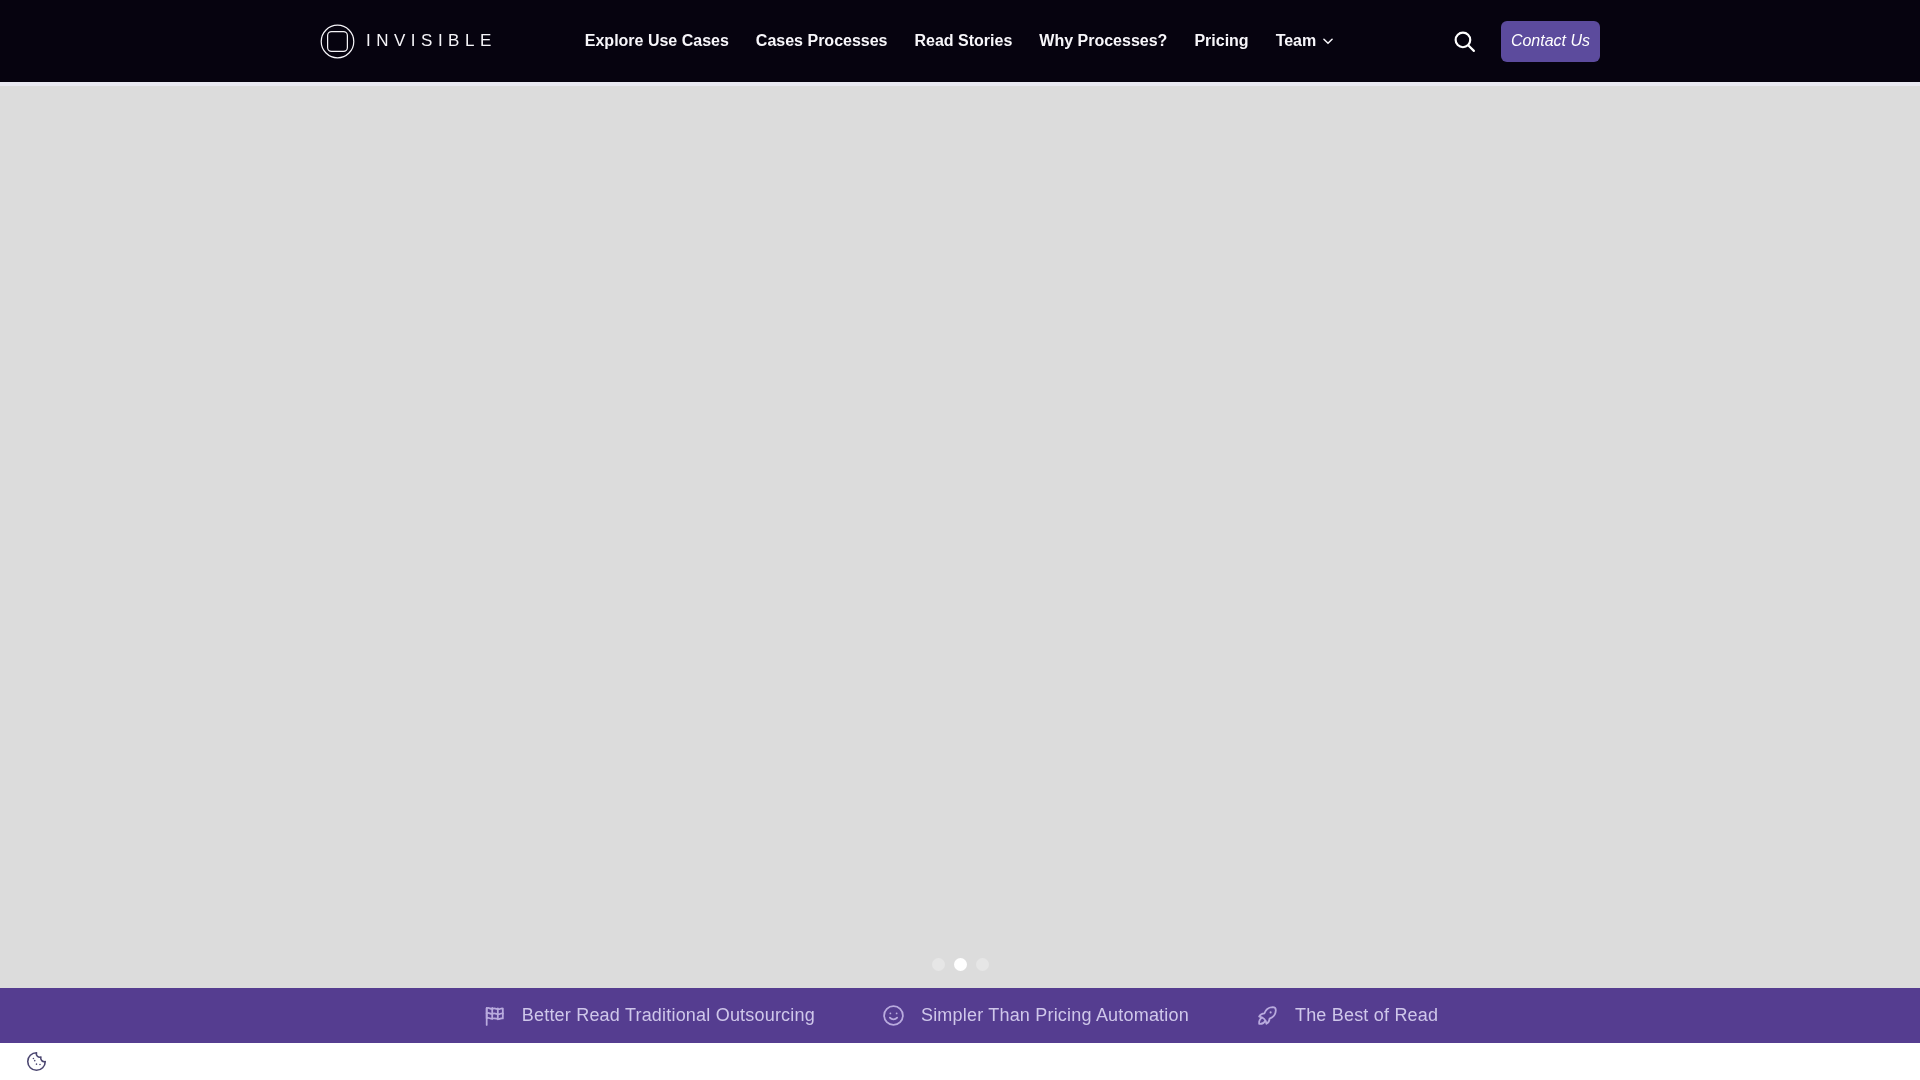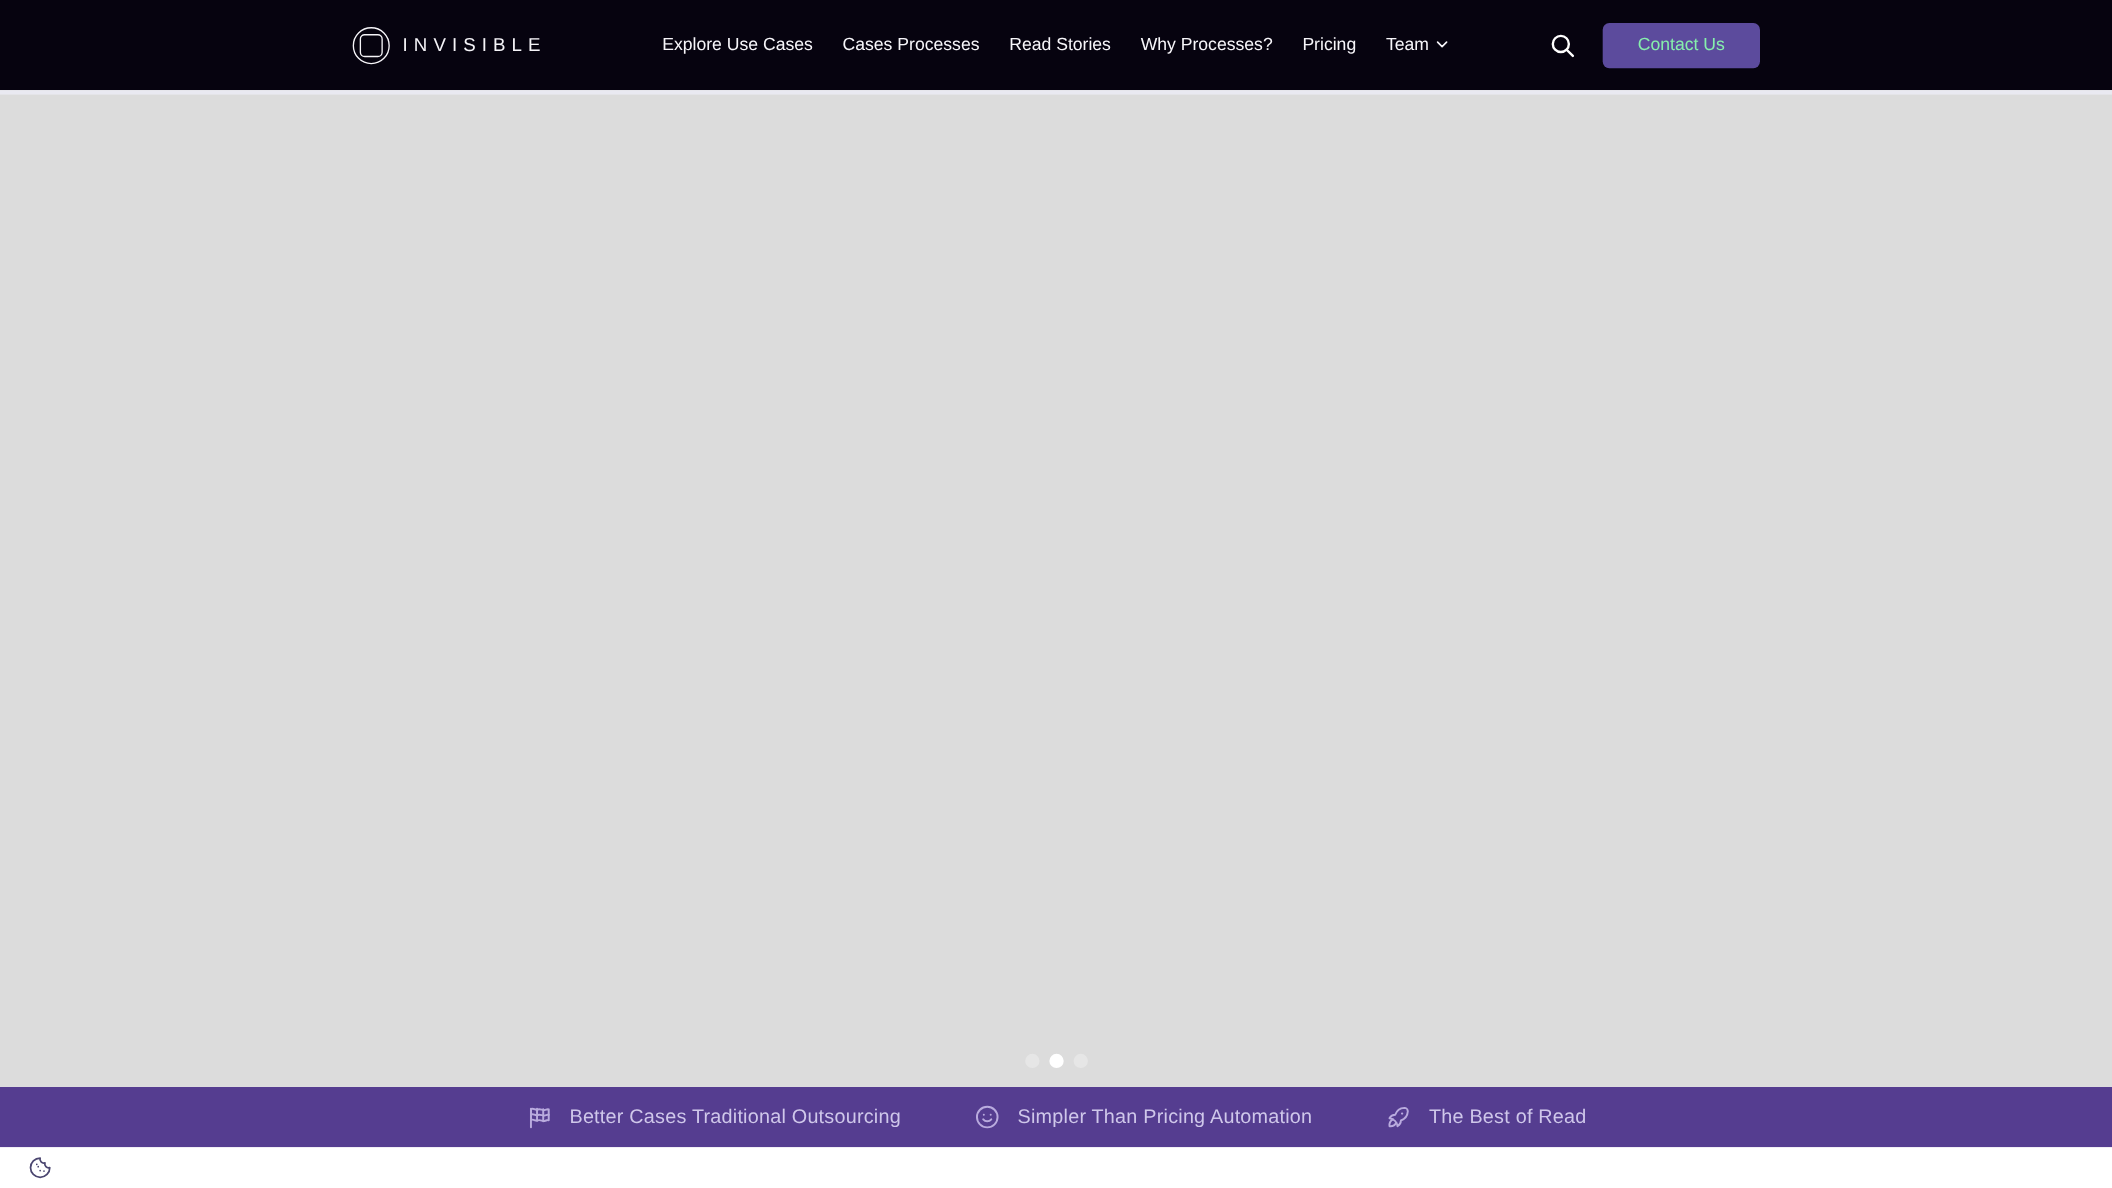--- a/index.html
+++ b/index.html
@@ -6,30 +6,30 @@
   html,body { width:1920px; height:1080px; overflow:hidden; background:#fff;
               font-family:"Liberation Sans", sans-serif; }
 
   
   .navbar { height:82px; background:var(--navbar-bg,#06030F); }
   .nav-inner { width:1280px; height:100%; margin:0 auto; display:flex; align-items:center; }
   .brand { display:flex; align-items:center; gap:11px; flex:1 0 0; color:#F5F4F8; cursor:pointer; }
   .brand svg { display:block; }
   .brand-word { font-size:17px; font-weight:300; letter-spacing:5.5px; color:#F5F4F8; }
 
-  .nav-menu { display:flex; align-items:center; gap:27px; flex:0 0 auto; }
+  .nav-menu { display:flex; align-items:center; gap:27px; flex:0 0 auto;font-weight:bold; }
   .nav-link { color:#F7F6FA; font-size:16px; line-height:1; cursor:pointer; white-space:nowrap;
               display:flex; align-items:center; gap:5px; }
   .nav-link svg { margin-top:2px; }
 
   .nav-actions { flex:1 0 0; display:flex; align-items:center; justify-content:flex-end; gap:23px; }
   .search-btn { width:26px; height:26px; display:flex; align-items:center; justify-content:center;
                 color:#fff; cursor:pointer; background:none; border:none; }
-  .contact-btn { background:var(--accent-purple,#5C4B9D); color:#86efac; border:none; cursor:pointer;
-                 font-family:inherit; font-size:16px; height:41px; padding:0 32px; border-radius:6px; }
+  .contact-btn { background:var(--accent-purple,#5C4B9D); color:#ffffff; border:none; cursor:pointer;
+                 font-family:inherit; font-size:16px; height:41px; padding:0 10px; border-radius:6px;font-style:italic; }
 
   
   .hero { position:relative; height:906px; background:var(--hero-gray,#DCDCDC); }
   .hero::before { content:""; position:absolute; top:0; left:0; right:0; height:4px; background:#E9E9F1; }
   .dots { position:absolute; left:0; right:0; bottom:17px; display:flex; justify-content:center; gap:9px; }
   .dot { width:13px; height:13px; border-radius:50%; background:var(--dot-inactive,#E6E6E6); cursor:pointer; }
   .dot.active { background:var(--dot-active,#FFFFFF); }
 
   
   .features { height:55px; background:var(--bar-purple,#553D90); display:flex; align-items:center;
@@ -111,21 +111,21 @@
   <div class="feature">
     <span class="f-icon">
       <svg width="25" height="25" viewBox="0 0 24 24" fill="none" stroke="currentColor" stroke-width="1.7" stroke-linecap="round" stroke-linejoin="round">
         <path d="M4.5 21 V4.8"></path>
         <path d="M4.5 5.2 C6.5 3.6 8 6.4 10.5 5.4 C13 4.4 14.5 6.6 16.8 5.8 C18.3 5.3 19 4.8 20 5.3 L20 14.8 C19 14.3 18.3 14.8 16.8 15.3 C14.5 16.1 13 13.9 10.5 14.9 C8 15.9 6.5 13.1 4.5 14.7 Z"></path>
         <path d="M9.8 4.7 V15.2"></path>
         <path d="M15.2 5.1 V15.6"></path>
         <path d="M4.5 10 C6.5 8.4 8 11.2 10.5 10.2 C13 9.2 14.5 11.4 16.8 10.6 C18.3 10.1 19 9.6 20 10.1"></path>
       </svg>
     </span>
-    <span class="f-label">Better Cases Traditional Outsourcing</span>
+    <span class="f-label">Better Read Traditional Outsourcing</span>
   </div>
 
   <div class="feature">
     <span class="f-icon">
       <svg width="25" height="25" viewBox="0 0 24 24" fill="none" stroke="currentColor" stroke-width="1.7" stroke-linecap="round" stroke-linejoin="round">
         <circle cx="12" cy="12" r="9"></circle>
         <path d="M9 10 h.01"></path>
         <path d="M15 10 h.01"></path>
         <path d="M8.5 14 a4.5 4.5 0 0 0 7 0"></path>
       </svg>

